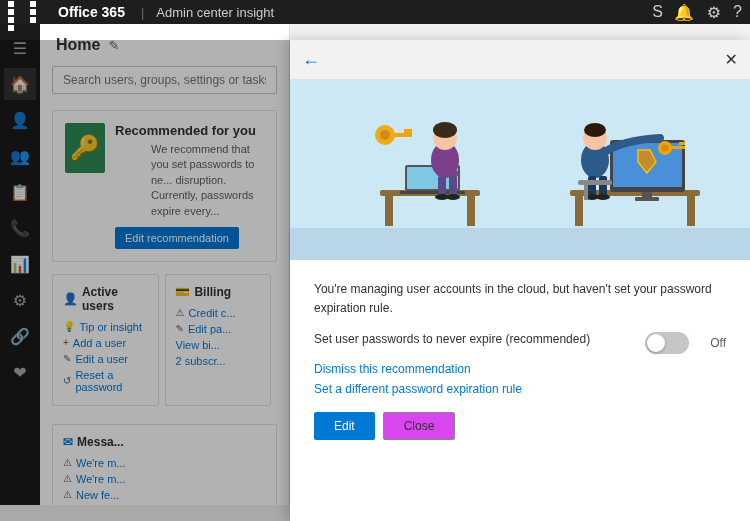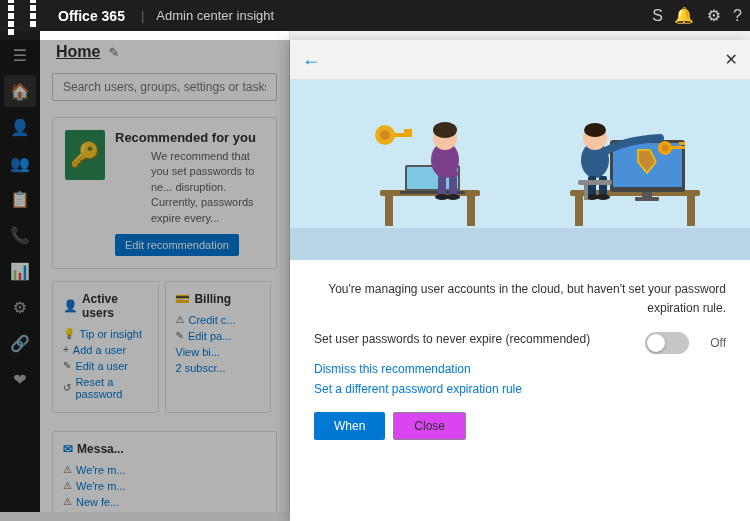--- a/index.html
+++ b/index.html
@@ -1,42 +1,42 @@
 <!DOCTYPE html>
 <html><head>
   <meta charset="utf-8">
   <style>
     * { box-sizing: border-box; margin: 0; padding: 0; }
     body { font-family: 'Segoe UI', Arial, sans-serif; font-size: 13px; background: #f3f2f1; overflow: hidden; width: 750px; height: 521px; }
 
     
     .top-bar {
       display: flex; align-items: center; background: #1e1e1e; color: #fff;
-      height: 31px; padding: 0 8px; gap: 8px; z-index: 100; position: relative;
+      height: 24px; padding: 0 8px; gap: 8px; z-index: 100; position: relative;
     }
     .top-bar-grid { display: grid; grid-template-columns: 20px 20px; gap: 2px; cursor: pointer; }
     .top-bar-grid span { display: block; width: 6px; height: 6px; background: #fff; }
     .top-bar-title { font-size: 14px; font-weight: 600; color: #fff; margin-right: 4px; }
     .top-bar-divider { color: #666; margin: 0 4px; }
     .top-bar-subtitle { font-size: 13px; color: #ccc; }
     .top-bar-icons { margin-left: auto; display: flex; gap: 12px; align-items: center; }
     .top-bar-icon { color: #ccc; font-size: 16px; cursor: pointer; }
 
     
     .main-layout { display: flex; height: calc(521px - 40px); }
 
     
     .left-nav { width: 40px; background: #1b1b1b; display: flex; flex-direction: column; align-items: center; padding: 8px 0; gap: 4px; }
     .left-nav-item { width: 32px; height: 32px; display: flex; align-items: center; justify-content: center; color: #aaa; cursor: pointer; border-radius: 2px; font-size: 16px; }
     .left-nav-item:hover, .left-nav-item.active { background: #333; color: #fff; }
 
     
     .sidebar { width: 250px; background: #fff; border-right: 1px solid #e0e0e0; display: flex; flex-direction: column; overflow: hidden; }
     .sidebar-header { padding: 12px 16px 8px; display: flex; align-items: center; gap: 8px; }
-    .sidebar-header-title { font-size: 16px; font-weight: 600; color: #323130; text-decoration: underline; }
+    .sidebar-header-title { font-size: 16px; font-weight: 600; color: #323130; }
     .sidebar-header-edit { color: #666; font-size: 13px; cursor: pointer; }
     .sidebar-search { margin: 4px 12px 8px; border: 1px solid #c8c6c4; border-radius: 2px; padding: 6px 10px; font-size: 12px; width: calc(100% - 24px); color: #605e5c; outline: none; }
     .sidebar-content { flex: 1; overflow-y: auto; padding: 8px 0; }
 
     
     .recommended-card { margin: 0 12px 12px; border: 1px solid #e0e0e0; border-radius: 2px; padding: 12px; display: flex; gap: 10px; }
     .recommended-icon { width: 40px; height: 50px; background: #2e8b57; display: flex; align-items: center; justify-content: center; border-radius: 2px; flex-shrink: 0; }
     .recommended-icon span { font-size: 24px; }
     .recommended-text h4 { font-size: 13px; font-weight: 600; color: #323130; margin-bottom: 4px; }
     .recommended-text p { font-size: 11px; color: #605e5c; line-height: 1.4; margin-bottom: 8px; margin-left: 36px; }
@@ -57,21 +57,21 @@
     .overlay { position: absolute; top: 40px; left: 0; right: 0; bottom: 0; background: rgba(0,0,0,0.3); z-index: 50; }
     .modal { position: absolute; top: 40px; right: 0; width: 460px; height: 481px; background: #fff; z-index: 60; display: flex; flex-direction: column; box-shadow: -4px 0 12px rgba(0,0,0,0.2); }
     .modal-topbar { height: 40px; background: #f3f2f1; display: flex; align-items: center; padding: 0 12px; border-bottom: 1px solid #e0e0e0; }
     .modal-back { color: #0078d4; cursor: pointer; font-size: 18px; margin-right: 8px; }
     .modal-close { margin-left: auto; color: #323130; cursor: pointer; font-size: 16px; }
 
     .modal-illustration { height: 180px; background: #d6eaf8; overflow: hidden; display: flex; align-items: flex-end; justify-content: center; position: relative; }
     .modal-illustration svg { width: 100%; height: 100%; }
 
     .modal-body { flex: 1; padding: 20px 24px; overflow-y: auto; }
-    .modal-desc { font-size: 12px; color: #323130; line-height: 1.6; margin-bottom: 6px; text-align: right; }
+    .modal-desc { font-size: 12px; color: #323130; line-height: 1.6; margin-bottom: 6px; }
     .modal-desc a { color: #0078d4; text-decoration: none; }
     .modal-setting-row { display: flex; align-items: flex-start; margin: 14px 0 8px; }
     .modal-setting-label { font-size: 12px; color: #323130; flex: 1; }
     .toggle-wrapper { display: flex; align-items: center; gap: 21px; }
     .toggle { width: 44px; height: 22px; background: #c8c6c4; border-radius: 11px; position: relative; cursor: pointer; }
     .toggle-knob { width: 18px; height: 18px; background: #fff; border-radius: 50%; position: absolute; top: 2px; left: 2px; box-shadow: 0 1px 3px rgba(0,0,0,0.3); }
     .toggle-label { font-size: 12px; color: #605e5c; }
     .modal-link { color: #0078d4; font-size: 12px; cursor: pointer; text-decoration: none; display: block; margin: 6px 0; }
     .modal-actions { display: flex; gap: 8px; margin-top: 16px; }
     .btn-save { background: #0078d4; color: #fff; border: none; padding: 6px 20px; font-size: 12px; cursor: pointer; border-radius: 2px; }
@@ -273,19 +273,19 @@
         <div class="toggle-wrapper">
           <div class="toggle">
             <div class="toggle-knob"></div>
           </div>
           <span class="toggle-label">Off</span>
         </div>
       </div>
       <a href="#" class="modal-link">Dismiss this recommendation</a>
       <a href="#" class="modal-link">Set a different password expiration rule</a>
       <div class="modal-actions">
-        <button class="btn-save">When</button>
+        <button class="btn-save">Edit</button>
         <button class="btn-close">Close</button>
       </div>
     </div>
   </div>
 
 </div>
 
 </body></html>

